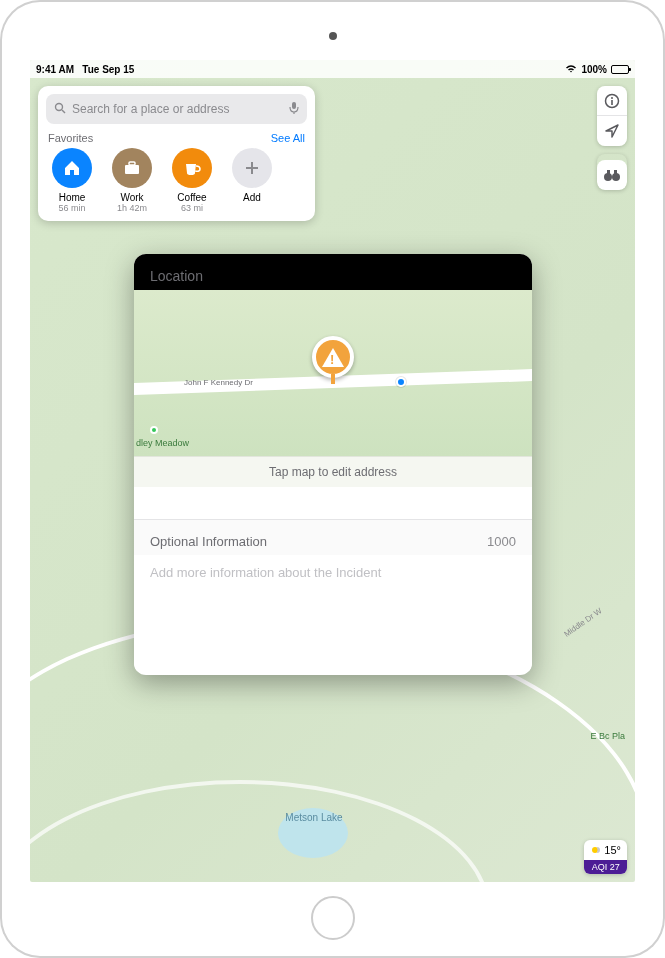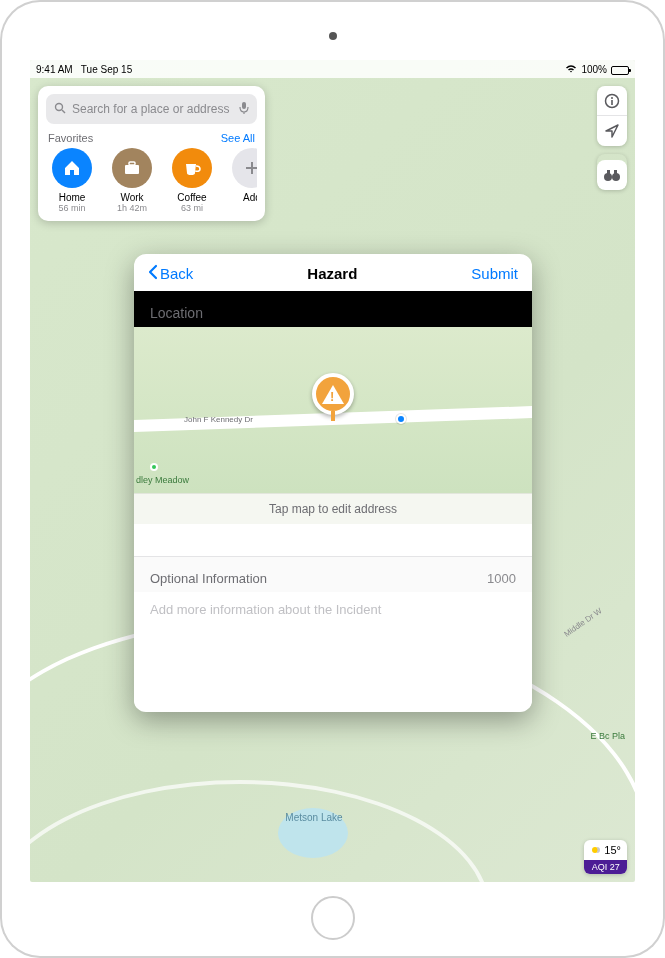--- a/index.html
+++ b/index.html
@@ -51,25 +51,25 @@
     .status-bar {
       position: absolute;
       top: 0; left: 0; right: 0;
       height: 18px;
       background: rgba(255,255,255,0.85);
       display: flex;
       justify-content: space-between;
       align-items: center;
       padding: 0 6px;
       font-size: 10px;
-      font-weight: 400;
+      font-weight: 700;
       color: #000;
       z-index: 10;
     }
-    .status-right { display: flex; align-items: flex-end; gap: 4px; }
+    .status-right { display: flex; align-items: center; gap: 4px; }
     .battery {
       width: 18px; height: 9px;
       border: 1px solid #000;
       border-radius: 2px;
       position: relative;
     }
     .battery::after {
       content: '';
       position: absolute;
       right: -3px; top: 2px;
@@ -98,21 +98,21 @@
       top: 752px; left: 242px;
       font-size: 10px;
       color: #5a8ca0;
       text-align: center;
       width: 84px;
     }
     
     .search-card {
       position: absolute;
       top: 26px; left: 8px;
-      width: 227px;
+      width: 277px;
       background: #fff;
       border-radius: 10px;
       box-shadow: 0 2px 10px rgba(0,0,0,0.2);
       padding: 8px 8px 0 8px;
       z-index: 6;
     }
     .search-field {
       background: #e9e9eb;
       border-radius: 8px;
       height: 30px;
@@ -452,32 +452,20 @@
         <svg width="18" height="14" viewBox="0 0 18 14">
             <circle cx="5" cy="9" r="4" fill="#5a5a5e"></circle>
             <circle cx="13" cy="9" r="4" fill="#5a5a5e"></circle>
             <rect x="4" y="2" width="3" height="5" fill="#5a5a5e"></rect>
             <rect x="11" y="2" width="3" height="5" fill="#5a5a5e"></rect>
           </svg>
       </div>
     </div>
 
     <div class="modal">
-      <div class="modal-header">
-        <div class="back-btn">
-          <span>
-            <svg width="10" height="16" viewBox="0 0 10 16">
-                <path d="M8 2 L2 8 L8 14" fill="none" stroke="#007aff" stroke-width="2.2" stroke-linecap="round" stroke-linejoin="round"></path>
-              </svg>
-          </span>
-          <span>Back</span>
-        </div>
-        <div class="modal-title">Hazard</div>
-        <div class="submit-btn">Submit</div>
-      </div>
 
       <div class="section-label">Location</div>
 
       <div class="loc-map">
         <div class="loc-road"></div>
         <div class="loc-road-label">John F Kennedy Dr</div>
         <div class="meadow-dot" style="top:136px;left:16px"></div>
         <div class="meadow-lbl" style="top:148px;left:2px">dley Meadow</div>
         <div class="loc-user-dot"></div>
         <div class="hazard-pin">

